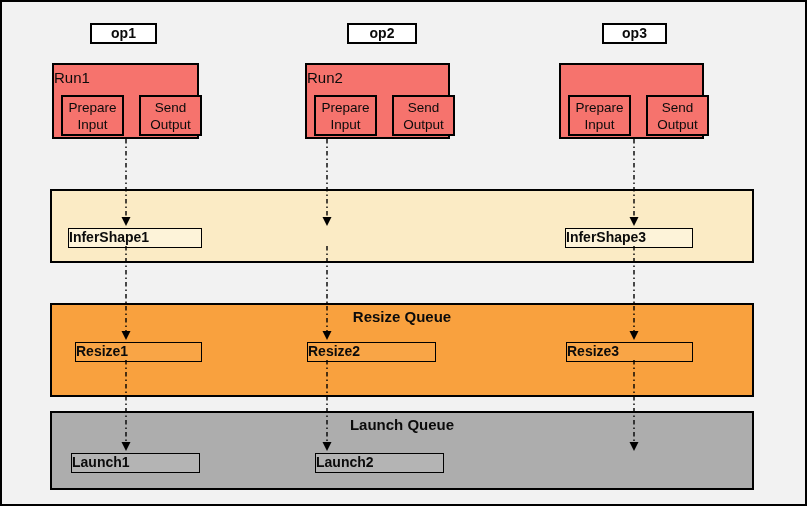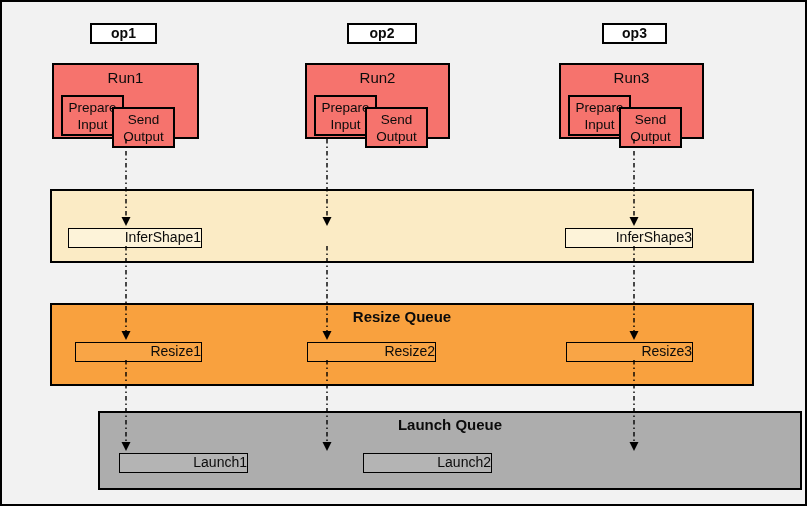--- a/index.html
+++ b/index.html
@@ -19,46 +19,46 @@
   .op-label{
     position:absolute; top:21px; height:21px; box-sizing:border-box;
     background:var(--op-box-fill); border:2px solid var(--border);
     font-weight:bold; font-size:14px; line-height:17px; text-align:center;
   }
   .run{
     position:absolute; top:61px; height:76px; box-sizing:border-box;
     background:var(--run-fill); border:2px solid var(--border);
   }
   .run-title{
-    position:absolute; top:4px; left:0; right:0; text-align:center;
+    position:absolute; top:4px; left:0; right:0; 
     font-size:15px;
   }
   .sub{
     position:absolute; top:30px; width:63px; height:41px; box-sizing:border-box;
     background:var(--run-fill); border:2px solid var(--border);
     font-size:13.5px; line-height:17px; text-align:center;
     display:flex; align-items:center; justify-content:center;
   }
   .sub.prepare{left:7px;}
-  .sub.send{left:58px;margin-top:12px;}
+  .sub.send{left:85px;}
   .band{
     position:absolute; left:48px; width:704px; box-sizing:border-box;
     border:2px solid var(--border);
   }
   .band.infer{top:187px; height:74px; background:var(--infer-band);}
-  .band.resize{top:301px; height:83px; background:var(--resize-band);}
-  .band.launch{top:409px; height:79px; background:var(--launch-band);margin-left:48px;}
+  .band.resize{top:301px; height:94px; background:var(--resize-band);}
+  .band.launch{top:409px; height:79px; background:var(--launch-band);}
   .band-title{
     position:absolute; top:3px; left:0; right:0; text-align:center;
     font-weight:bold; font-size:15px;
   }
   .qbox{
     position:absolute; height:20px; box-sizing:border-box;
     border:1.5px solid var(--border);
-    font-size:14px; line-height:17px; text-align:right;
+    font-size:14px; line-height:17px; text-align:left;font-weight:bold;
   }
   .band.infer .qbox{top:37px; background:var(--infer-box);}
   .band.resize .qbox{top:37px; background:var(--resize-box);}
   .band.launch .qbox{top:40px; background:var(--launch-box);}
   .arrows{
     position:absolute; top:0; left:0; width:807px; height:506px;
     pointer-events:none;
   }
   .arrows line{stroke:var(--border); stroke-width:1.4; stroke-dasharray:4.5 3 1.5 3;}
   .arrows polygon{fill:var(--border);}
@@ -76,21 +76,20 @@
     <div class="run-title">Run1</div>
     <div class="sub prepare">Prepare Input</div>
     <div class="sub send">Send Output</div>
   </div>
   <div class="run" style="left:303px;width:145px">
     <div class="run-title">Run2</div>
     <div class="sub prepare">Prepare Input</div>
     <div class="sub send">Send Output</div>
   </div>
   <div class="run" style="left:557px;width:145px">
-    <div class="run-title">Run3</div>
     <div class="sub prepare">Prepare Input</div>
     <div class="sub send">Send Output</div>
   </div>
 
   <div class="band infer">
     <div class="qbox" style="left:16px;width:134px">InferShape1</div>
     <div class="qbox" style="left:513px;width:128px">InferShape3</div>
   </div>
 
   <div class="band resize">

